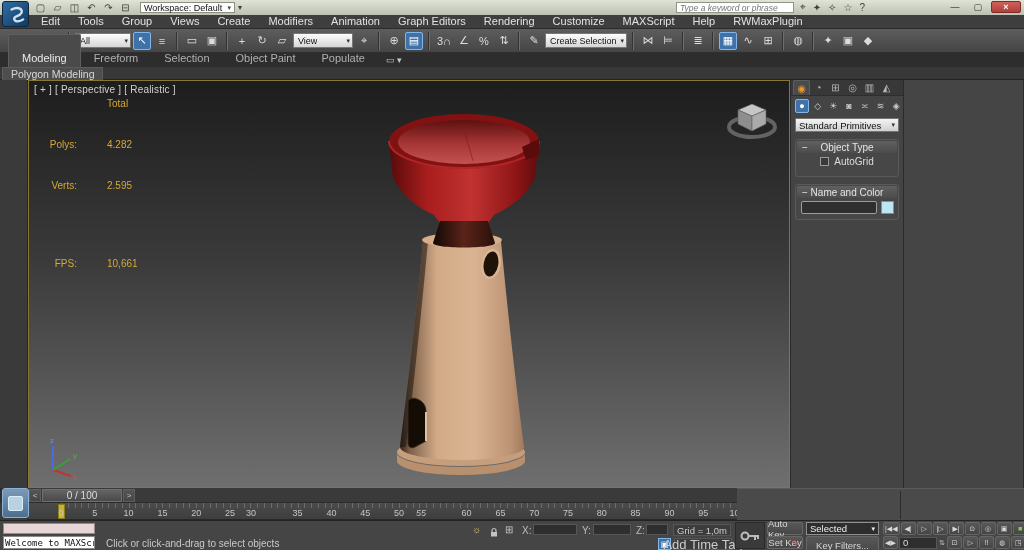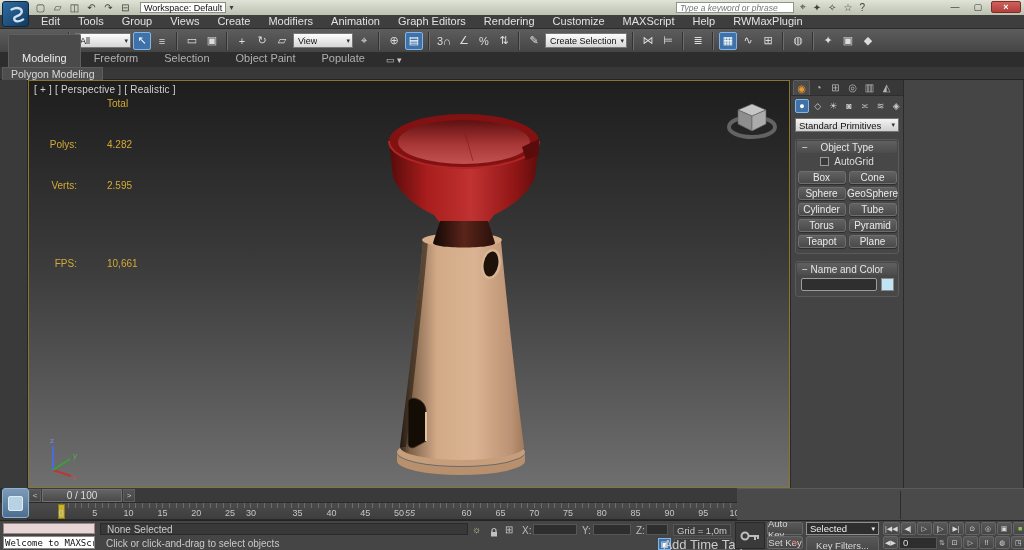--- a/index.html
+++ b/index.html
@@ -3,21 +3,21 @@
 <meta charset="utf-8">
 <style>
   *{box-sizing:border-box;margin:0;padding:0;}
   html,body{width:1024px;height:550px;background:#2e2e2e;font-family:"Liberation Sans",sans-serif;overflow:hidden;position:relative;}
   .abs{position:absolute;}
   
   #titlebar{left:0;top:0;width:1024px;height:15px;background:linear-gradient(#e0e3d7,#bcc1b1);display:flex;align-items:center;}
   #logo{position:absolute;left:2px;top:1px;width:27px;height:26px;background:linear-gradient(135deg,#2f6da3,#123a5e);border:1px solid #0d2840;border-radius:3px;z-index:9;display:flex;align-items:center;justify-content:center;}
   #qat{margin-left:34px;display:flex;gap:4px;align-items:center;}
   .qat-icon{font-size:10px;color:#3c4138;width:13px;text-align:center;line-height:13px;}
-  #workspace{margin-left:8px;background:#fdfdfd;border:1px solid #8a8f82;font-size:9px;height:11px;color:#111;display:flex;align-items:center;gap:5px;padding:0 3px;flex-direction:column;}
+  #workspace{margin-left:8px;background:#fdfdfd;border:1px solid #8a8f82;font-size:9px;height:11px;color:#111;display:flex;align-items:center;gap:5px;padding:0 3px;}
   #workspace .arrow{font-size:7px;color:#444;}
   #ws-extra{font-size:8px;color:#3c4138;margin-left:3px;}
   #title-center{position:absolute;left:320px;width:400px;text-align:center;font-size:11px;color:#1c1c1c;white-space:nowrap;}
   #title-center .doc{margin-left:26px;}
   #search-wrap{position:absolute;left:676px;top:2px;width:118px;height:11px;background:#fff;border:1px solid #8f948a;display:flex;align-items:center;}
   #search-input{width:100%;height:9px;border:none;outline:none;font-size:8.5px;font-style:italic;color:#777;padding:0 3px;font-family:"Liberation Sans",sans-serif;background:transparent;}
   #title-icons{position:absolute;left:800px;top:1px;display:flex;gap:7px;font-size:10px;color:#3b403а;color:#3b4038;align-items:center;height:12px;}
   #win-controls{position:absolute;right:3px;top:1px;display:flex;gap:3px;}
   .win-btn{width:20px;height:12px;font-size:9px;display:flex;align-items:center;justify-content:center;color:#2e2e2e;}
   .win-btn.close{background:linear-gradient(#d0605а,#b0403c);background:linear-gradient(#d0605a,#b0403c);border:1px solid #7e2c28;border-radius:2px;color:#fff;width:30px;font-weight:bold;}
@@ -349,32 +349,20 @@
   </div>
   <div class="rollout">
     <div class="rollout-head">
       <span class="minus">−</span>
       <span>Object Type</span>
     </div>
     <div id="autogrid-row">
       <span id="autogrid-box"></span>
       <span>AutoGrid</span>
     </div>
-    <div id="obj-grid">
-        <div class="obj-btn">Box</div>
-        <div class="obj-btn">Cone</div>
-        <div class="obj-btn">Sphere</div>
-        <div class="obj-btn">GeoSphere</div>
-        <div class="obj-btn">Cylinder</div>
-        <div class="obj-btn">Tube</div>
-        <div class="obj-btn">Torus</div>
-        <div class="obj-btn">Pyramid</div>
-        <div class="obj-btn">Teapot</div>
-        <div class="obj-btn">Plane</div>
-      </div>
   </div>
   <div class="rollout">
     <div class="rollout-head">
       <span class="minus">−</span>
       <span>Name and Color</span>
     </div>
     <div id="namecolor-row">
       <input id="name-field" value="" style="">
       <span id="color-swatch"></span>
     </div>
@@ -398,39 +386,38 @@
     <span class="tick-label" style="left: 56.8px;">5</span>
     <span class="tick-label" style="left: 90.6px;">10</span>
     <span class="tick-label" style="left: 124.4px;">15</span>
     <span class="tick-label" style="left: 158.2px;">20</span>
     <span class="tick-label" style="left: 192px;">25</span>
     <span class="tick-label" style="left: 213px;">30</span>
     <span class="tick-label" style="left: 259.6px;">35</span>
     <span class="tick-label" style="left: 293.4px;">40</span>
     <span class="tick-label" style="left: 327.2px;">45</span>
     <span class="tick-label" style="left: 361px;">50</span>
-    <span class="tick-label" style="left: 372px; font-style: italic;">55</span>
+    <span class="tick-label" style="left: 383px; font-style: italic;">55</span>
     <span class="tick-label" style="left: 428.6px;">60</span>
     <span class="tick-label" style="left: 462.4px;">65</span>
     <span class="tick-label" style="left: 496.2px;">70</span>
     <span class="tick-label" style="left: 530px;">75</span>
     <span class="tick-label" style="left: 563.8px;">80</span>
     <span class="tick-label" style="left: 597.6px;">85</span>
     <span class="tick-label" style="left: 631.4px;">90</span>
     <span class="tick-label" style="left: 665.2px;">95</span>
     <span class="tick-label" style="left: 699px;">100</span>
   </div>
 <div id="tl-right" class="abs">
   <div id="tl-right-div"></div>
 </div>
 
 <div id="statusbar" class="abs">
   <input id="maxs-pink" class="sb-abs" style="">
   <div id="maxs-white" class="sb-abs">Welcome to MAXScrip</div>
-  <div id="sel-field" class="sb-abs">None Selected</div>
   <div id="prompt-line" class="sb-abs">Click or click-and-drag to select objects</div>
 
   <span class="sb-abs sb-ico" style="left:472px;color:#e0d690;">☼</span>
   <span class="sb-abs" style="left:489px;top:3px;">
     <svg width="10" height="11" viewBox="0 0 10 11">
         <path d="M3 5 V3.5 a2 2 0 0 1 4 0 V5" stroke="#c2c2c2" fill="none" stroke-width="1.2"></path>
         <rect x="2" y="5" width="6" height="4.5" fill="#c2c2c2"></rect>
       </svg>
   </span>
   <span class="sb-abs sb-ico" style="left:505px;">⊞</span>

